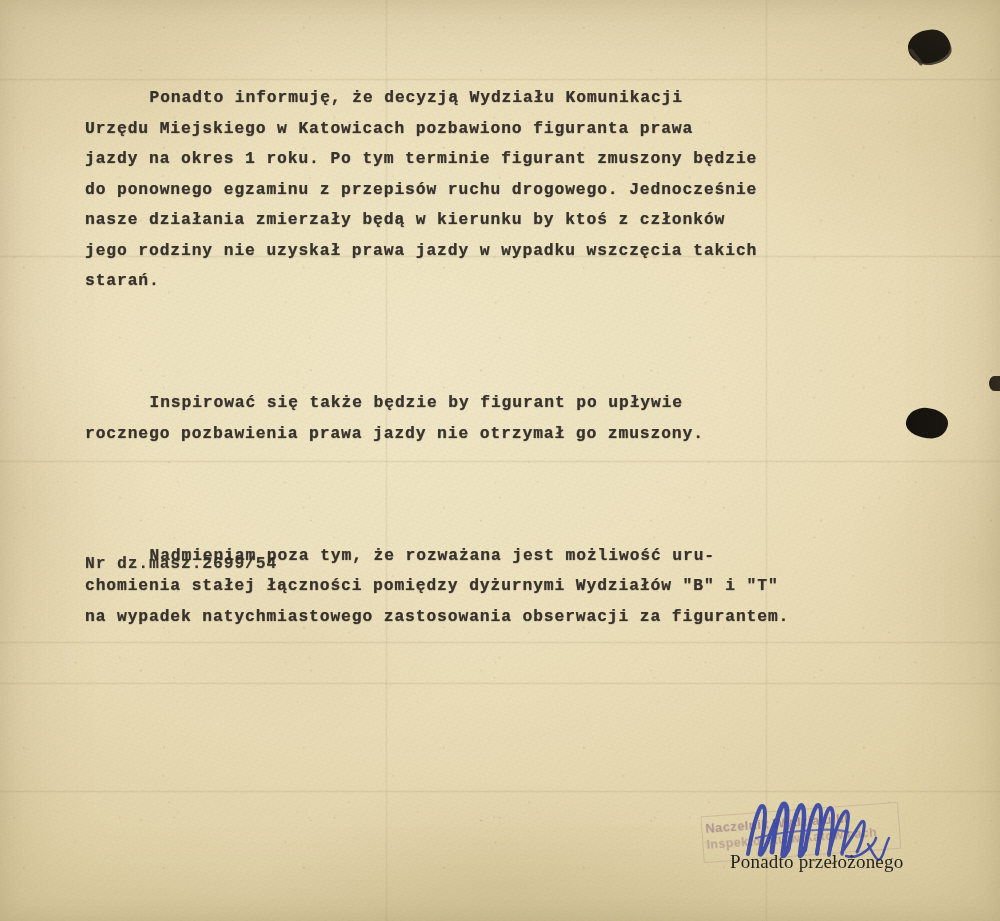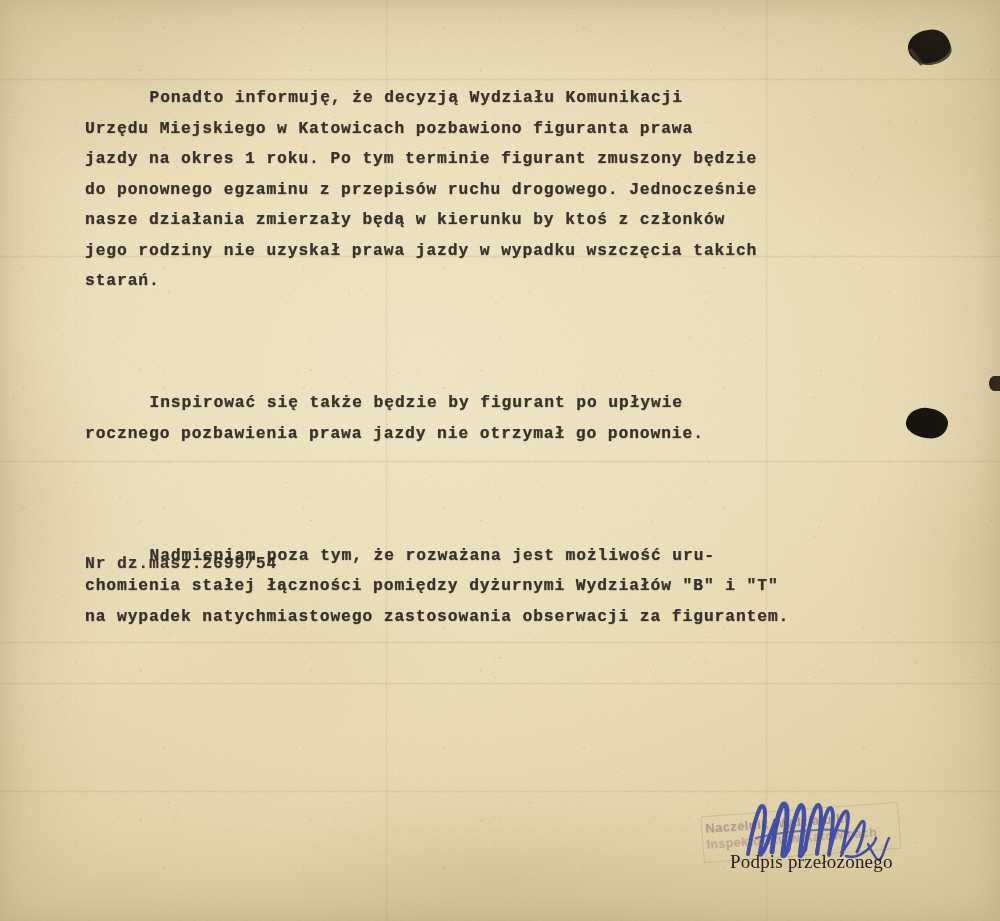--- a/index.html
+++ b/index.html
@@ -223,21 +223,21 @@
 
   <div class="typed">
     <div class="para"><span class="indent"></span><span>Ponadto informuję, że decyzją Wydziału Komunikacji
 Urzędu Miejskiego w Katowicach pozbawiono figuranta prawa
 jazdy na okres 1 roku. Po tym terminie figurant zmuszony będzie
 do ponownego egzaminu z przepisów ruchu drogowego. Jednocześnie
 nasze działania zmierzały będą w kierunku by ktoś z członków
 jego rodziny nie uzyskał prawa jazdy w wypadku wszczęcia takich
 starań.</span></div>
     <div class="para"><span class="indent"></span><span>Inspirować się także będzie by figurant po upływie
-rocznego pozbawienia prawa jazdy nie otrzymał go ponownie.</span></div>
+rocznego pozbawienia prawa jazdy nie otrzymał go zmuszony.</span></div>
     <div class="para"><span class="indent"></span><span>Nadmieniam poza tym, że rozważana jest możliwość uru-
 chomienia stałej łączności pomiędzy dyżurnymi Wydziałów "B" i "T"
 na wypadek natychmiastowego zastosowania obserwacji za figurantem.</span></div>
   </div>
 
   <div class="refno">Nr dz.masz.2699/54</div>
 
   <div class="blot blot-top"></div>
   <div class="blot-top-tail"></div>
   <div class="blot blot-right"></div>
@@ -259,16 +259,16 @@
         <path d="M75 54 C78 38, 82 20, 86 12 C88 8, 91 10, 91 19 C91 32, 88 48, 87 57" stroke-width="3.8"></path>
         <path d="M87 55 C91 40, 96 24, 101 16 C104 11, 107 13, 106 22 C105 34, 101 48, 100 56" stroke-width="3.4"></path>
         <path d="M100 54 C106 46, 113 34, 118 26 C121 21, 123 23, 122 30 C121 38, 118 48, 115 54" stroke-width="3"></path>
         <path d="M104 58 C110 60, 118 58, 125 52 C130 48, 133 44, 134 40" stroke-width="2.6"></path>
         <path d="M126 46 C129 52, 132 58, 135 61 C137 63, 139 61, 141 56 C143 50, 145 44, 147 40" stroke-width="2.4"></path>
         <path d="M14 40 C30 36, 52 33, 74 32 C88 31, 98 32, 106 34" stroke-width="2.2" opacity="0.75"></path>
       </g>
     </svg>
   </div>
 
-  <div class="caption">Podpis przełożonego</div>
+  <div class="caption">Ponadto przełożonego</div>
 
   <div class="vignette"></div>
 </div>
 
 </body></html>

